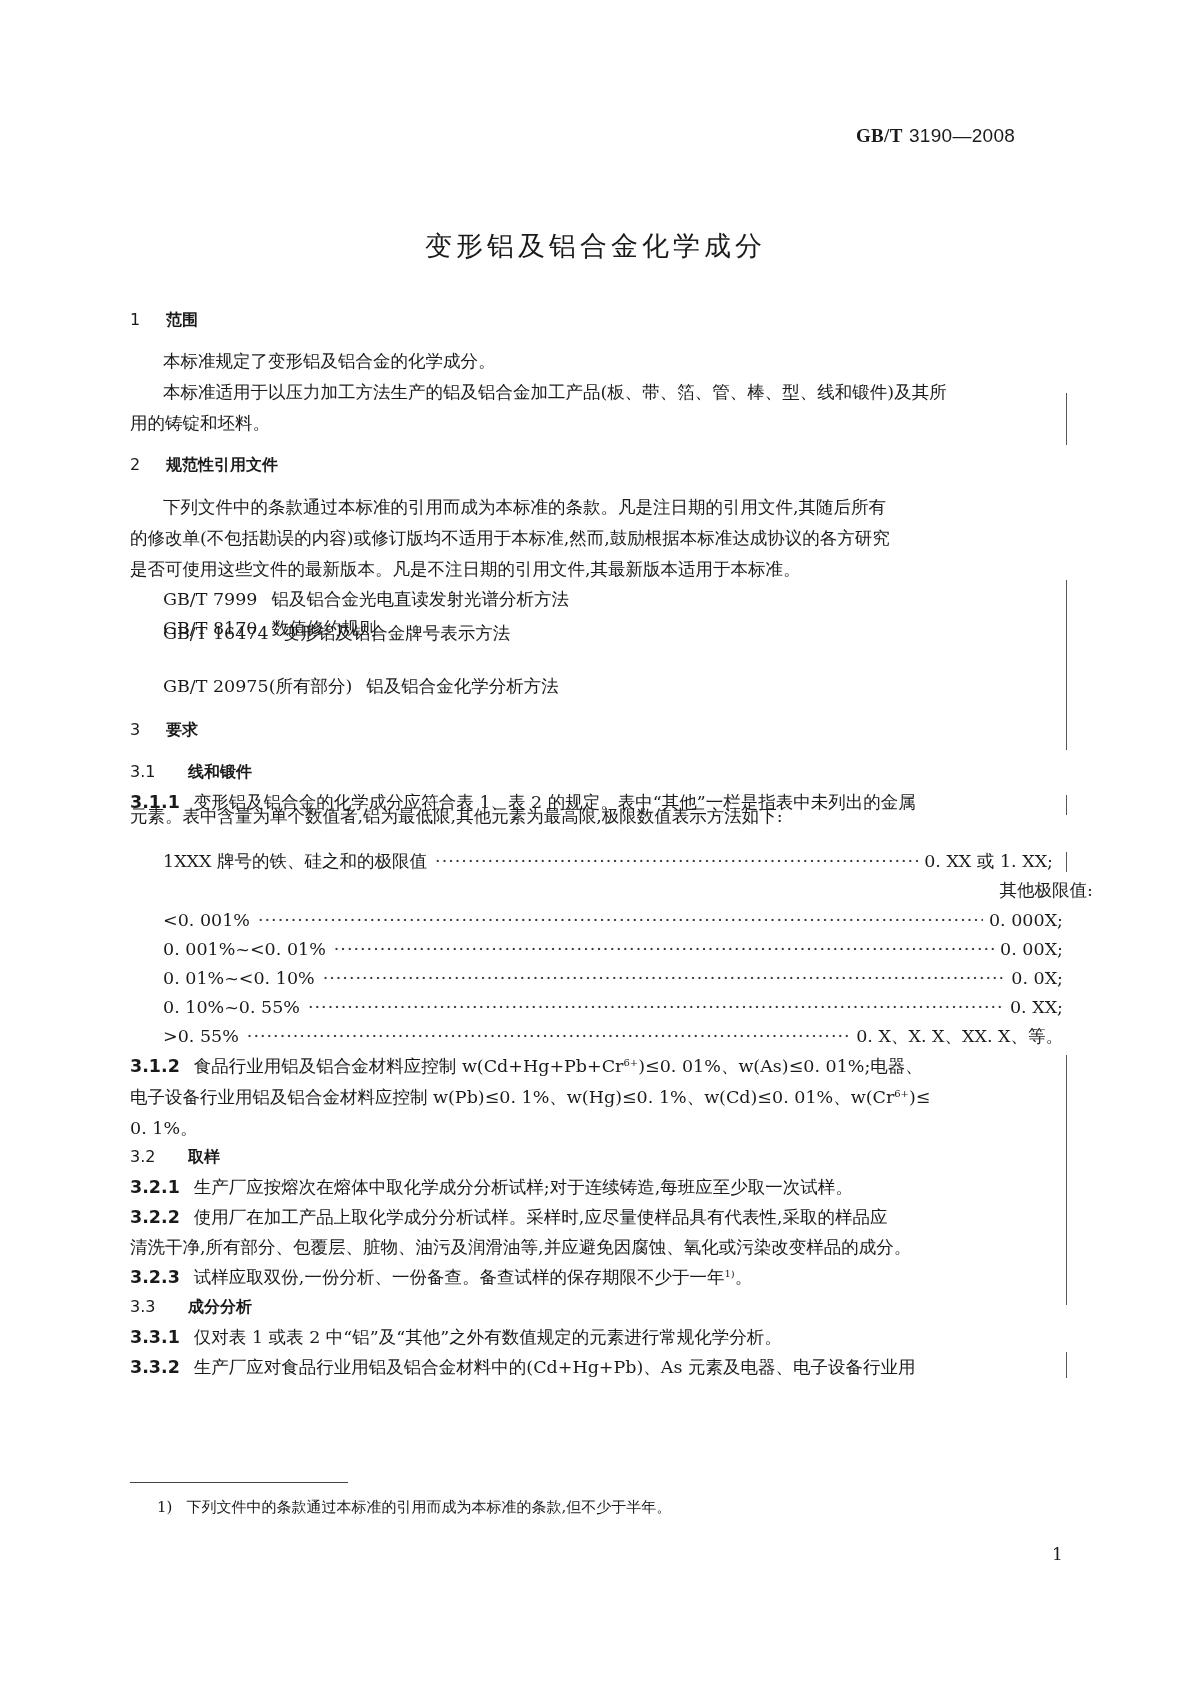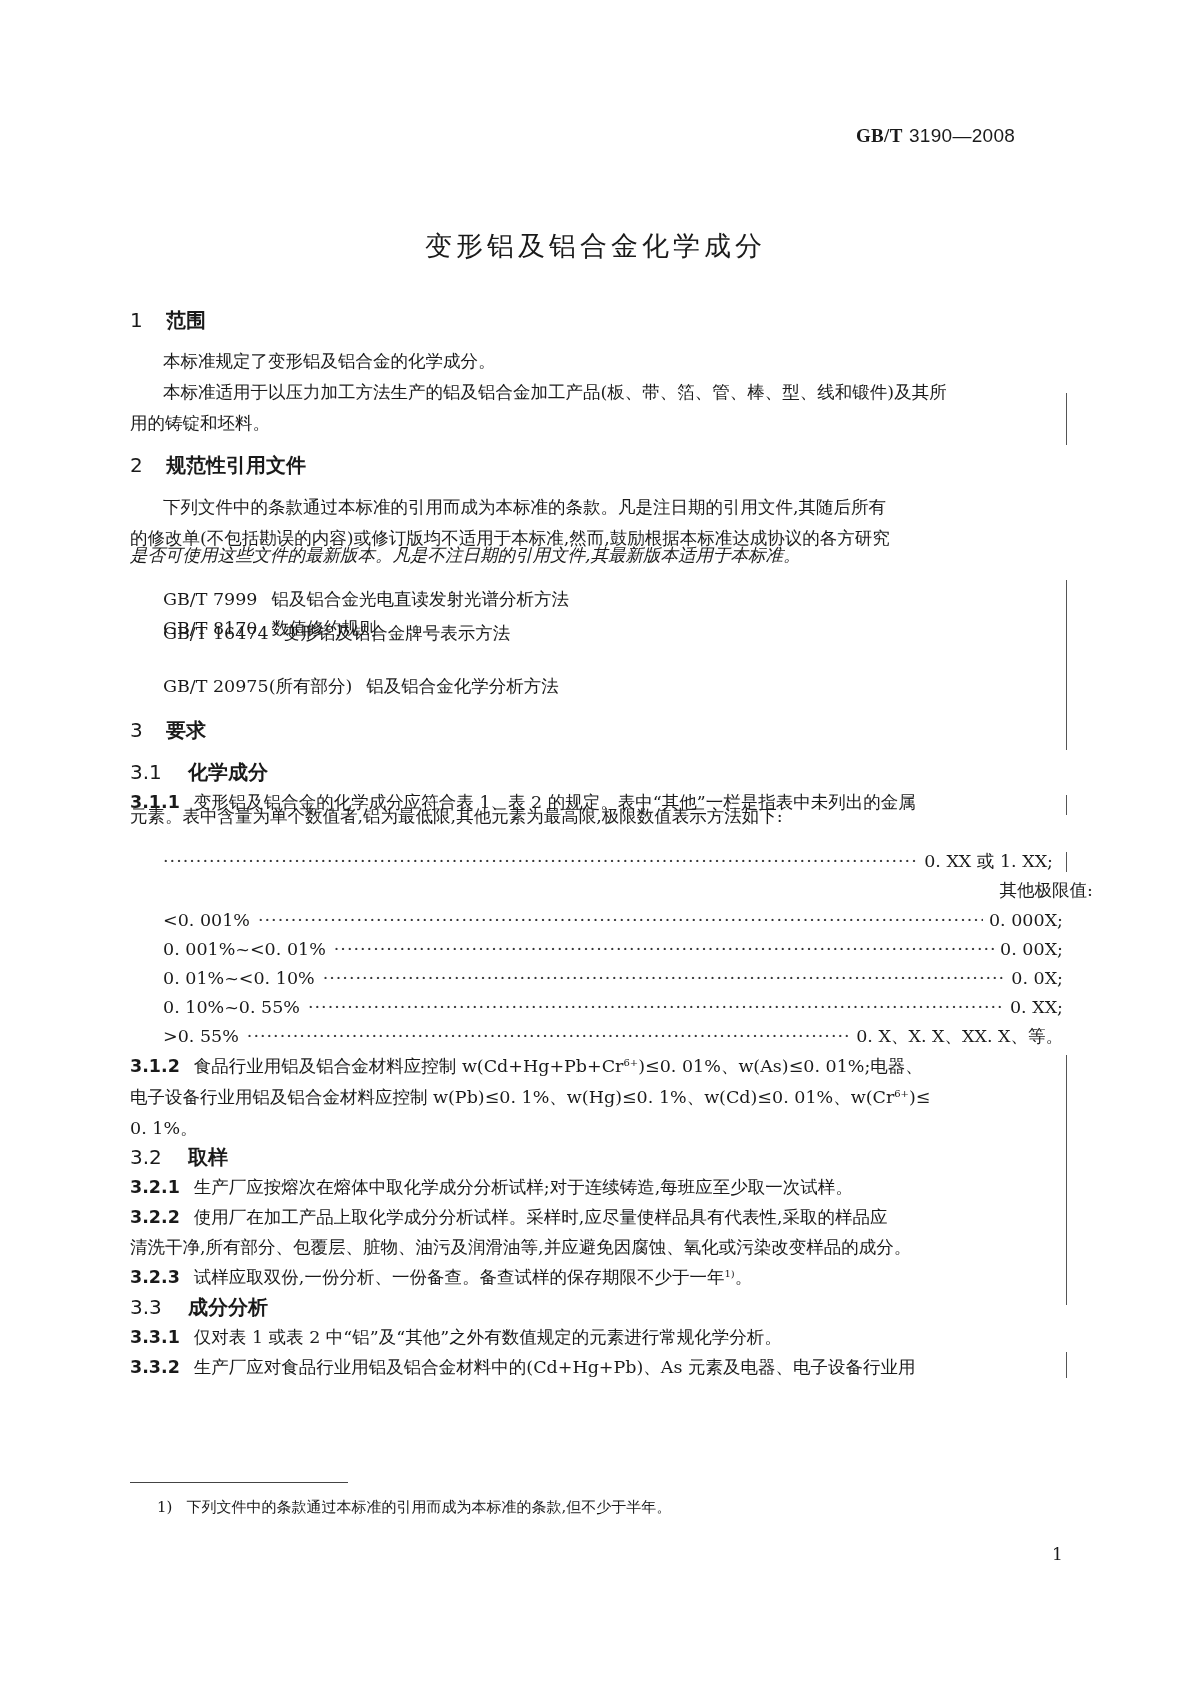--- a/index.html
+++ b/index.html
@@ -7,21 +7,21 @@
          font-family: "DejaVu Serif", "Liberation Serif", serif; color: #1a1a1a; }
   .abs { position: absolute; }
   .std-code { left: 856px; top: 124px; font-size: 19px; letter-spacing: 0.3px; }
   .std-code .b { font-family: "Liberation Serif", serif; font-weight: bold; }
   .std-code .n { font-family: "Liberation Sans", sans-serif; }
   .title { left: 0; width: 1191px; top: 228px; text-align: center; font-size: 27px;
            font-family: "DejaVu Sans", sans-serif; letter-spacing: 4px; }
   .line { position: absolute; left: 130px; width: 930px; font-size: 17.5px; white-space: nowrap;
           line-height: 30px; height: 30px; }
   .line.indent { left: 163px; }
-  .heading { font-family: "DejaVu Sans", sans-serif; font-weight: bold; font-size: 20px; }
+  .heading { font-family: "DejaVu Sans", sans-serif; font-weight: bold; font-size: 16px; }
   .heading .num { display: inline-block; width: 36px; font-weight: normal; }
   .heading .num.wide { width: 58px; }
   .clause-num { font-family: "DejaVu Sans", sans-serif; font-weight: bold; margin-right: 14px; }
   .ref-code { display: inline-block; margin-right: 14px; }
   .leader { position: absolute; left: 163px; width: 900px; font-size: 17.5px; height: 30px;
             line-height: 30px; display: flex; white-space: nowrap; }
   .leader .lbl { flex: 0 0 auto; padding-right: 8px; }
   .leader .dots { flex: 1 1 auto; overflow: hidden; color: #333; letter-spacing: 1px; }
   .leader .dots::before { content: "··································································································································································"; }
   .leader .val { flex: 0 0 auto; padding-left: 6px; }
@@ -47,49 +47,50 @@
 </div>
 <div class="line indent" style="top:346px;">本标准规定了变形铝及铝合金的化学成分。</div>
 <div class="line indent" style="top:377px;">本标准适用于以压力加工方法生产的铝及铝合金加工产品(板、带、箔、管、棒、型、线和锻件)及其所</div>
 <div class="line" style="top:408px;">用的铸锭和坯料。</div>
 
 <div class="line heading" style="top:450px;">
   <span class="num">2</span><span>规范性引用文件</span>
 </div>
 <div class="line indent" style="top:492px;">下列文件中的条款通过本标准的引用而成为本标准的条款。凡是注日期的引用文件,其随后所有</div>
 <div class="line" style="top:523px;">的修改单(不包括勘误的内容)或修订版均不适用于本标准,然而,鼓励根据本标准达成协议的各方研究</div>
-<div class="line" style="top:540px;font-style:italic;">是否可使用这些文件的最新版本。凡是不注日期的引用文件,其最新版本适用于本标准。</div>
+<div class="line" style="top:554px;">是否可使用这些文件的最新版本。凡是不注日期的引用文件,其最新版本适用于本标准。</div>
 
 <div class="line indent" style="top:584px;">
   <span class="ref-code">GB/T 7999</span><span>铝及铝合金光电直读发射光谱分析方法</span>
 </div>
 <div class="line indent" style="top:613px;">
   <span class="ref-code">GB/T 8170</span><span>数值修约规则</span>
 </div>
 <div class="line indent" style="top:618px;">
   <span class="ref-code">GB/T 16474</span><span>变形铝及铝合金牌号表示方法</span>
 </div>
 <div class="line indent" style="top:671px;">
   <span class="ref-code">GB/T 20975(所有部分)</span><span>铝及铝合金化学分析方法</span>
 </div>
 
 <div class="line heading" style="top:715px;">
   <span class="num">3</span><span>要求</span>
 </div>
 
 <div class="line heading" style="top:757px;">
-  <span class="num wide">3.1</span><span>化学成分</span>
+  <span class="num wide">3.1</span><span>线和锻件</span>
 </div>
 
 <div class="line" style="top:787px;">
   <span class="clause-num">3.1.1</span><span>变形铝及铝合金的化学成分应符合表 1、表 2 的规定。表中“其他”一栏是指表中未列出的金属</span>
 </div>
 <div class="line" style="top:801px;">元素。表中含量为单个数值者,铝为最低限,其他元素为最高限,极限数值表示方法如下:</div>
 
 <div class="leader" style="top:846px; width:890px;">
+  <span class="lbl">1XXX 牌号的铁、硅之和的极限值</span>
   <span class="dots"></span>
   <span class="val">0. XX 或 1. XX;</span>
 </div>
 <div class="line indent" style="top:875px;text-align:right;">其他极限值:</div>
 
 <div class="leader" style="top:905px;">
   <span class="lbl">&lt;0. 001%</span>
   <span class="dots"></span>
   <span class="val">0. 000X;</span>
 </div>

